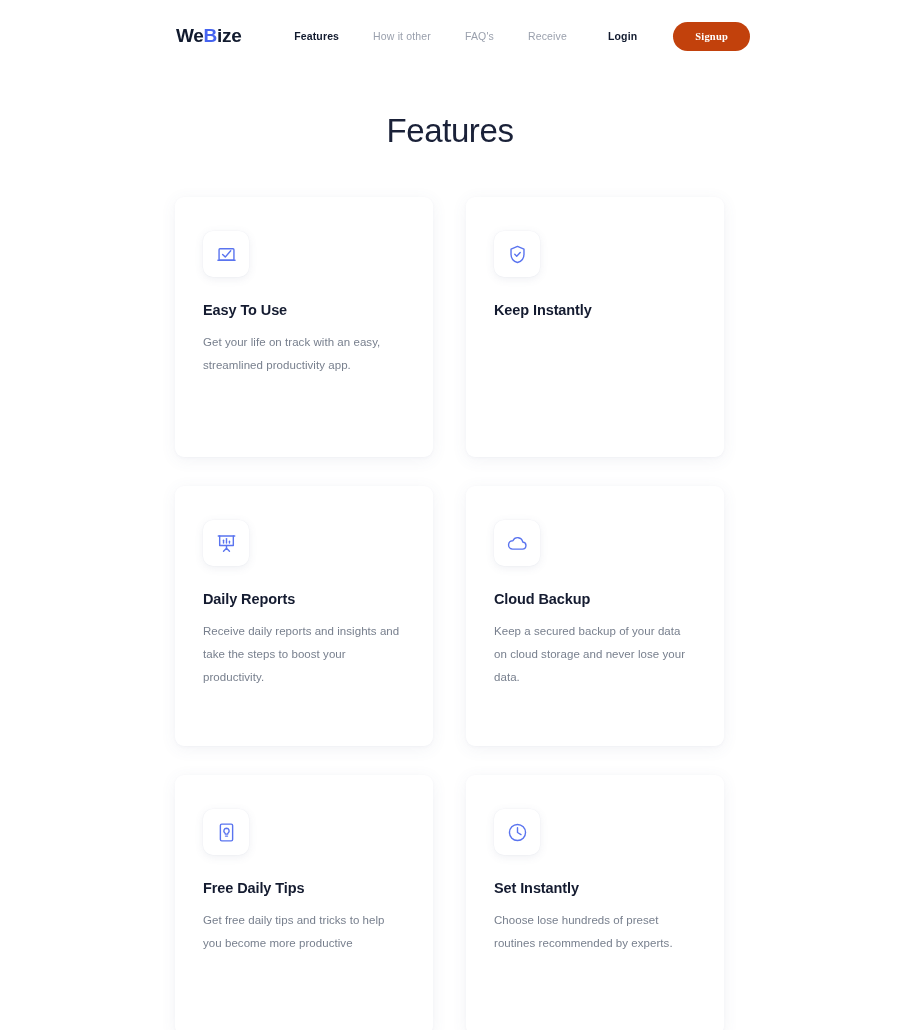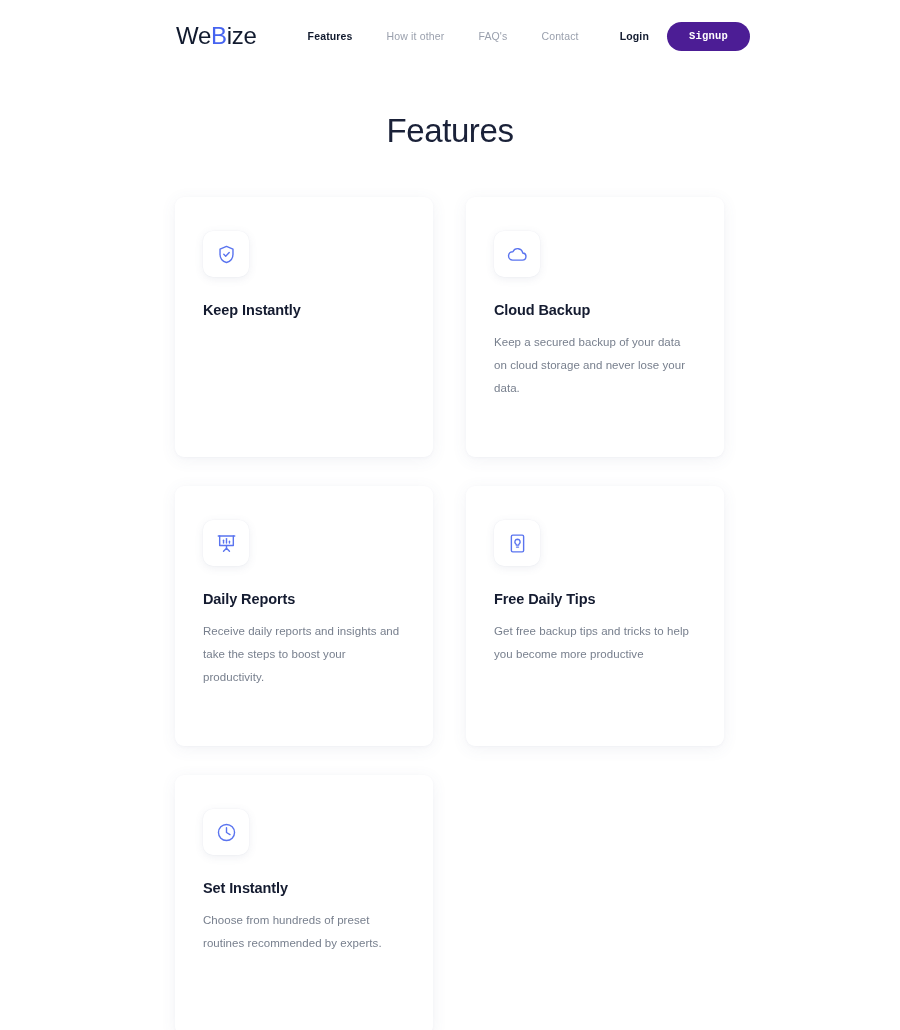--- a/index.html
+++ b/index.html
@@ -20,22 +20,22 @@
   
   .site-header {
     height: 72px;
     display: flex;
     align-items: center;
     padding: 0 150px 0 176px;
     background: #ffffff;
   }
 
   .brand {
-    font-size: 24px;
-    font-weight: 400;
+    font-size: 19px;
+    font-weight: 700;
     letter-spacing: -0.3px;
     color: #111a2e;
     white-space: nowrap;
     cursor: pointer;
   }
   .brand .accent { color: #4664f0; }
 
   .nav {
     margin-left: auto;
     display: flex;
@@ -53,35 +53,35 @@
     cursor: pointer;
   }
   .nav-link.is-active {
     color: #111a2e;
     font-weight: 600;
   }
   .nav-link.is-login {
     color: #111a2e;
     font-weight: 600;
     padding-left: 24px;
-    padding-right: 18px;
+    padding-right: 36px;
   }
 
   .signup-btn {
-    background: #4c1d95;
+    background: #c2410c;
     color: #ffffff;
     font-size: 10.5px;
     font-weight: 600;
     letter-spacing: 0.2px;
     border: none;
     border-radius: 16px;
     height: 29px;
     padding: 0 22px;
     cursor: pointer;
-    font-family: Liberation Mono, monospace;
+    font-family: Liberation Serif, serif;
   }
 
   
   .page-title {
     text-align: center;
     font-size: 33px;
     font-weight: 400;
     letter-spacing: -0.4px;
     color: #1a2138;
     margin-top: 40px;
@@ -145,50 +145,51 @@
 <header class="site-header">
 
   <div class="brand">
     <span>We</span><span class="accent">B</span><span>ize</span>
   </div>
 
   <nav class="nav">
     <a class="nav-link is-active" href="#">Features</a>
     <a class="nav-link" href="#">How it other</a>
     <a class="nav-link" href="#">FAQ's</a>
-    <a class="nav-link" href="#">Contact</a>
+    <a class="nav-link" href="#">Receive</a>
     <a class="nav-link is-login" href="#">Login</a>
     <button class="signup-btn">Signup</button>
   </nav>
 
 </header>
 
 <h1 class="page-title">Features</h1>
 
 <section class="features-grid">
 
+  <article class="feature-card">
+    <div class="icon-tile">
+      <svg viewBox="0 0 24 24" fill="none" stroke="#5a74ef" stroke-width="1.6" stroke-linecap="round" stroke-linejoin="round">
+        <rect x="3.5" y="5.5" width="17" height="13" rx="1"></rect>
+        <path d="M7.6 11.9l3 3 6.2-7.1"></path>
+        <path d="M2.2 18.5h19.6"></path>
+      </svg>
+    </div>
+    <h2 class="feature-title">Easy To Use</h2>
+    <p class="feature-desc">Get your life on track with an easy, streamlined productivity app.</p>
+  </article>
 
   <article class="feature-card">
     <div class="icon-tile">
       <svg viewBox="0 0 24 24" fill="none" stroke="#5a74ef" stroke-width="1.6" stroke-linecap="round" stroke-linejoin="round">
         <path d="M12 2.8l7.4 3v6c0 4.6-3.1 8.3-7.4 9.4-4.3-1.1-7.4-4.8-7.4-9.4v-6z"></path>
         <path d="M8.9 11.8l2.2 2.2 4-4.3"></path>
       </svg>
     </div>
     <h2 class="feature-title">Keep Instantly</h2>
-  </article>
-
-  <article class="feature-card">
-    <div class="icon-tile">
-      <svg viewBox="0 0 24 24" fill="none" stroke="#5a74ef" stroke-width="1.6" stroke-linecap="round" stroke-linejoin="round">
-        <path d="M6.4 18.4h11.1a4.1 4.1 0 0 0 .45-8.18 5.9 5.9 0 0 0-11.2-1.4 4.2 4.2 0 0 0-.35 9.58z"></path>
-      </svg>
-    </div>
-    <h2 class="feature-title">Cloud Backup</h2>
-    <p class="feature-desc">Keep a secured backup of your data on cloud storage and never lose your data.</p>
   </article>
 
   <article class="feature-card">
     <div class="icon-tile">
       <svg viewBox="0 0 24 24" fill="none" stroke="#5a74ef" stroke-width="1.6" stroke-linecap="round" stroke-linejoin="round">
         <path d="M2.6 3.4h18.8"></path>
         <path d="M4.2 3.4v10.9h15.6V3.4"></path>
         <path d="M12 14.3v3.2"></path>
         <path d="M8.6 20.8L12 17.5l3.4 3.3"></path>
         <path d="M8.6 11.4V8.2"></path>
@@ -196,33 +197,43 @@
         <path d="M15.4 11.4V9.4"></path>
       </svg>
     </div>
     <h2 class="feature-title">Daily Reports</h2>
     <p class="feature-desc">Receive daily reports and insights and take the steps to boost your productivity.</p>
   </article>
 
   <article class="feature-card">
     <div class="icon-tile">
       <svg viewBox="0 0 24 24" fill="none" stroke="#5a74ef" stroke-width="1.6" stroke-linecap="round" stroke-linejoin="round">
+        <path d="M6.4 18.4h11.1a4.1 4.1 0 0 0 .45-8.18 5.9 5.9 0 0 0-11.2-1.4 4.2 4.2 0 0 0-.35 9.58z"></path>
+      </svg>
+    </div>
+    <h2 class="feature-title">Cloud Backup</h2>
+    <p class="feature-desc">Keep a secured backup of your data on cloud storage and never lose your data.</p>
+  </article>
+
+  <article class="feature-card">
+    <div class="icon-tile">
+      <svg viewBox="0 0 24 24" fill="none" stroke="#5a74ef" stroke-width="1.6" stroke-linecap="round" stroke-linejoin="round">
         <rect x="5" y="2.4" width="14" height="19.2" rx="1.6"></rect>
         <path d="M12 7.2a3 3 0 0 0-1.85 5.36c.33.27.52.64.52 1.04v.3h2.66v-.3c0-.4.19-.77.52-1.04A3 3 0 0 0 12 7.2z"></path>
         <path d="M10.9 16.1h2.2"></path>
       </svg>
     </div>
     <h2 class="feature-title">Free Daily Tips</h2>
-    <p class="feature-desc">Get free backup tips and tricks to help you become more productive</p>
+    <p class="feature-desc">Get free daily tips and tricks to help you become more productive</p>
   </article>
 
   <article class="feature-card">
     <div class="icon-tile">
       <svg viewBox="0 0 24 24" fill="none" stroke="#5a74ef" stroke-width="1.6" stroke-linecap="round" stroke-linejoin="round">
         <circle cx="12" cy="12" r="9.2"></circle>
         <path d="M12 6.6V12l4 2.4"></path>
       </svg>
     </div>
     <h2 class="feature-title">Set Instantly</h2>
-    <p class="feature-desc">Choose from hundreds of preset routines recommended by experts.</p>
+    <p class="feature-desc">Choose lose hundreds of preset routines recommended by experts.</p>
   </article>
 
 </section>
 
 </body></html>

